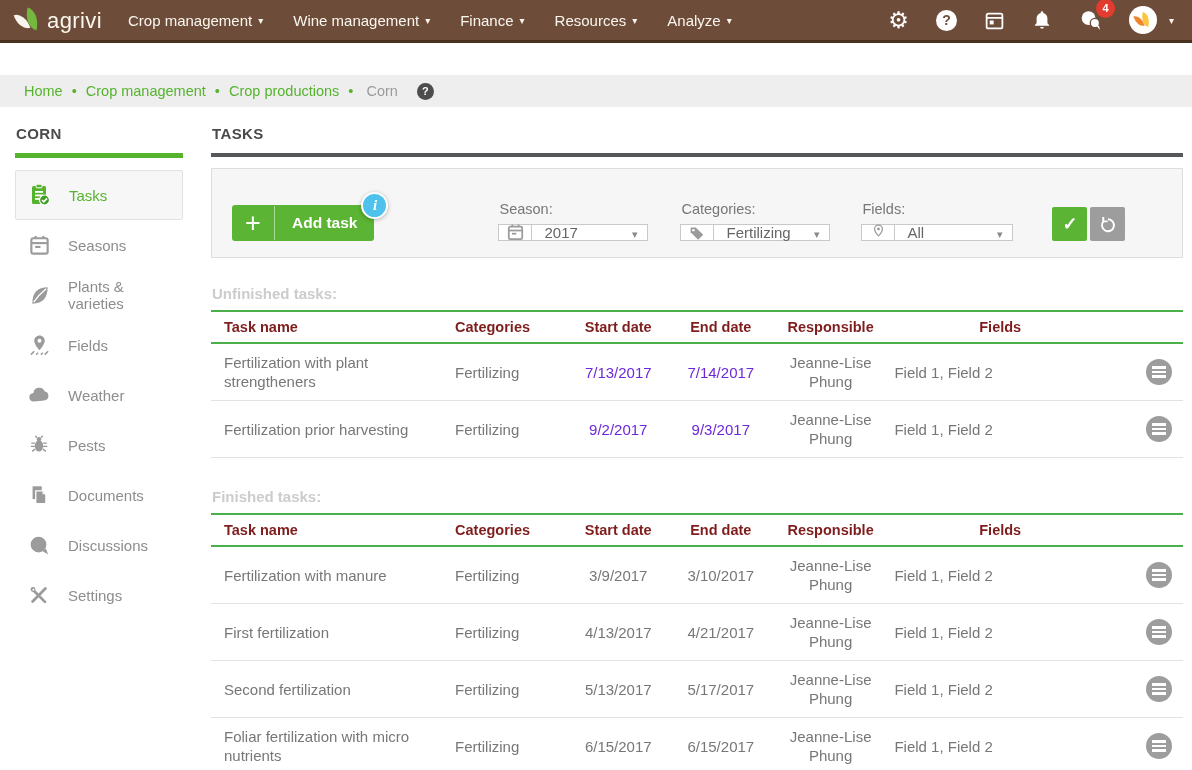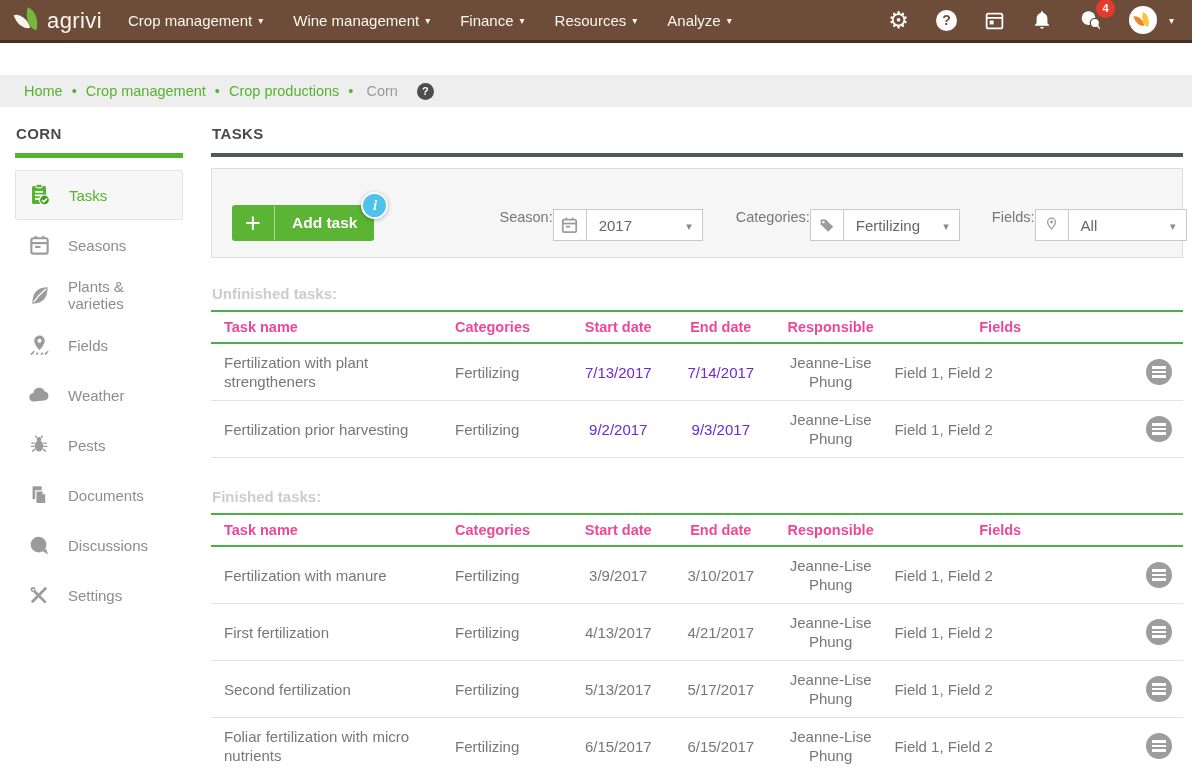--- a/index.html
+++ b/index.html
@@ -76,41 +76,41 @@
   .addtask-plus { width:43px; text-align:center; font-size:27px; font-weight:300; line-height:34px; border-right:1px solid rgba(255,255,255,.5); }
   .addtask-plus::after { content:"+"; }
   .addtask-label { padding:0 17px; font-size:15.5px; font-weight:bold; white-space:nowrap; }
   .info-badge {
     position:absolute; top:-13px; right:-14px; width:27px; height:27px; border-radius:50%;
     background:#4ec1ec; border:2px solid #fff; color:#fff; box-shadow:0 1px 4px rgba(0,0,0,.28);
     display:flex; align-items:center; justify-content:center;
     font-family:"Liberation Serif", serif; font-style:italic; font-weight:bold; font-size:15px; cursor:pointer;
   }
   .info-badge::after { content:"i"; }
-  .fgroup { display:flex; flex-direction:row; flex:none; }
+  .fgroup { display:flex; flex-direction:column; flex:none; }
   .fgroup-label { font-size:14.5px; color:#777; margin:0 0 7px 1px; }
-  .select { display:flex; align-items:center; width:150px; height:32px; background:#fff; border:1px solid #c9c9c9; cursor:pointer; }
+  .select { display:flex; align-items:center; width:150px; height:17px; background:#fff; border:1px solid #c9c9c9; cursor:pointer; }
   .select.w-fields { width:152px; }
   .sel-icon { width:33px; height:100%; border-right:1px solid #c9c9c9; display:flex; align-items:center; justify-content:center; color:#9b9b9b; flex:none; }
   .sel-value { flex:1; padding-left:12px; font-size:15px; color:#666; }
   .sel-caret { color:#8a8a8a; padding-right:10px; }
   .sel-caret::after { content:"▾"; font-size:11px; }
   .m-season { margin-left:124px; } .m-cat { margin-left:32px; } .m-fields { margin-left:31px; }
   .grp-buttons { display:flex; flex:none; margin-left:39px; gap:3px; }
   .sq-btn { width:35px; height:34px; border-radius:2px; display:flex; align-items:center; justify-content:center; color:#fff; cursor:pointer; }
   .btn-apply { background:#5bb433; font-size:18px; font-weight:bold; }
   .btn-apply::after { content:"✓"; }
   .btn-refresh { background:#9d9d9d; }
 
   
   .section-heading { font-size:15px; font-weight:bold; color:#ccc; margin:30px 0 8px 1px; }
   .task-section:first-of-type .section-heading { margin-top:27px; }
   table.task-table { width:100%; border-collapse:collapse; table-layout:fixed; }
   thead th {
-    font-size:14.5px; font-weight:bold; color:#ec4899; height:32px; padding:0;
+    font-size:14.5px; font-weight:bold; color:#7f1d1d; height:32px; padding:0;
     border-top:2px solid #4cb04a; border-bottom:2px solid #4cb04a;
   }
   tbody tr { border-bottom:1px solid #e2e2e2; }
   td { font-size:15px; color:#777; padding:9px 0; height:39px; vertical-align:middle; line-height:19px; }
   .c-task { text-align:left; padding-left:13px; }
   .c-cat { text-align:left; padding-left:4px; }
   .c-start, .c-end, .c-resp { text-align:center; }
   th.c-fields { text-align:center; }
   td.c-fields { text-align:left; padding-left:4px; }
   .c-action { text-align:right; padding-right:11px; }

